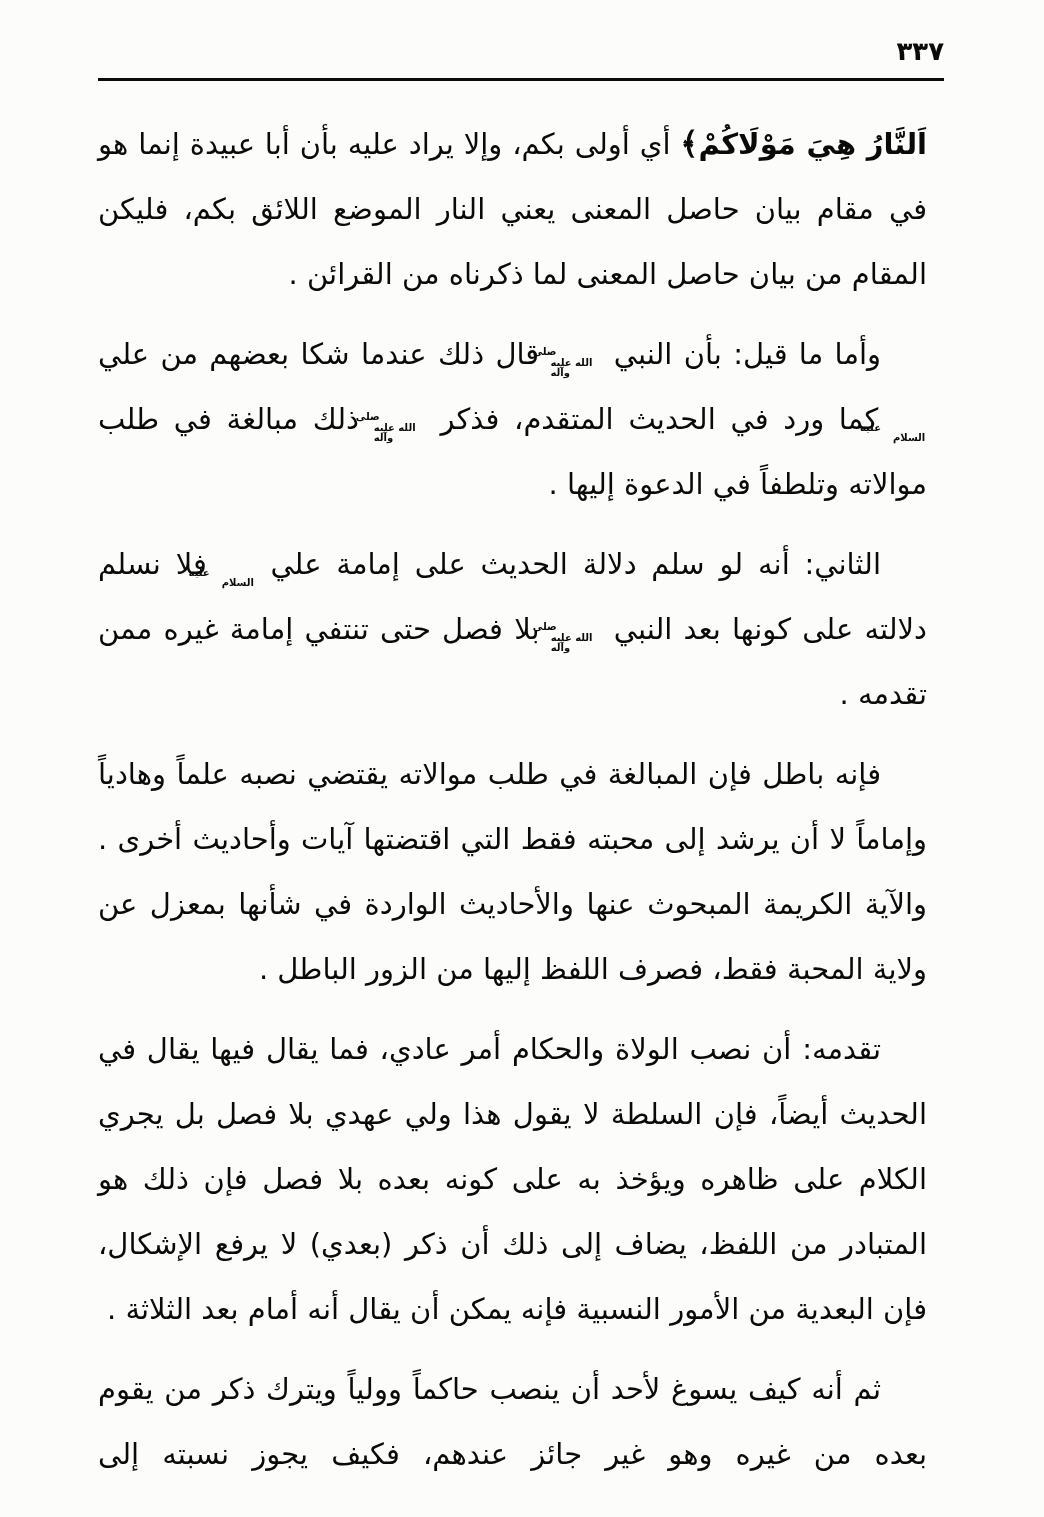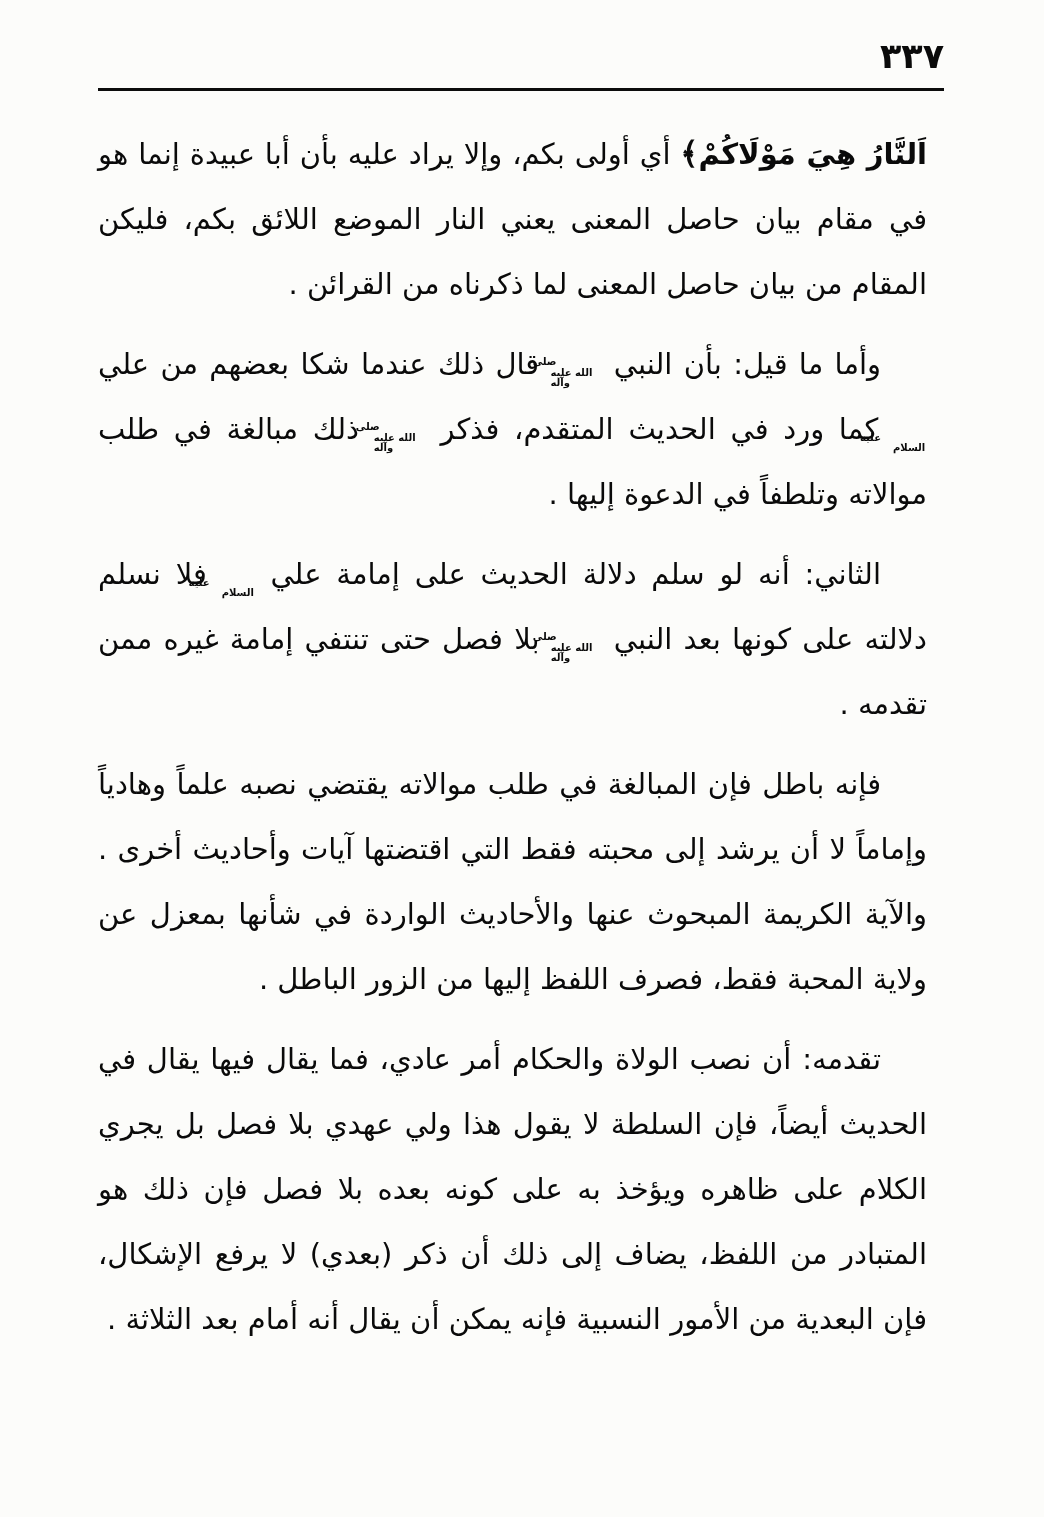--- a/index.html
+++ b/index.html
@@ -22,21 +22,21 @@
     justify-content: space-between;
     align-items: baseline;
     padding-top: 36px;
   }
   .book-title {
     font-size: 26px;
     font-weight: bold;
     letter-spacing: 0.5px;
   }
   .page-number {
-    font-size: 35px;
+    font-size: 26px;
     font-weight: bold;
     letter-spacing: 3px;
   }
   .header-rule {
     margin-top: 12px;
     border: 0;
     border-top: 3px solid #0c0c0c;
     height: 0;
   }
 
@@ -77,16 +77,17 @@
     </header>
 
     <hr class="header-rule">
 
     <main class="page-body">
         <p class="para"><span class="seg-quran">اَلنَّارُ هِيَ مَوْلَاكُمْ</span><span class="seg-ayah-end">﴾</span><span> أي أولى بكم، وإلا يراد عليه بأن أبا عبيدة إنما هو في مقام بيان حاصل المعنى يعني النار الموضع اللائق بكم، فليكن المقام من بيان حاصل المعنى لما ذكرناه من القرائن .</span></p>
         <p class="para indent"><span class="seg-bold">وأما ما قيل</span><span>: بأن النبي </span><span class="stamp stamp-salawat">صلى الله عليه وآله</span><span> قال ذلك عندما شكا بعضهم من علي </span><span class="stamp stamp-alayhissalam">عليه السلام</span><span> كما ورد في الحديث المتقدم، فذكر </span><span class="stamp stamp-salawat">صلى الله عليه وآله</span><span> ذلك مبالغة في طلب موالاته وتلطفاً في الدعوة إليها .</span></p>
         <p class="para indent"><span class="seg-bold">الثاني</span><span>: أنه لو سلم دلالة الحديث على إمامة علي </span><span class="stamp stamp-alayhissalam">عليه السلام</span><span> فلا نسلم دلالته على كونها بعد النبي </span><span class="stamp stamp-salawat">صلى الله عليه وآله</span><span> بلا فصل حتى تنتفي إمامة غيره ممن تقدمه .</span></p>
         <p class="para indent"><span>فإنه باطل فإن المبالغة في طلب موالاته يقتضي نصبه علماً وهادياً وإماماً لا أن يرشد إلى محبته فقط التي اقتضتها آيات وأحاديث أخرى . والآية الكريمة المبحوث عنها والأحاديث الواردة في شأنها بمعزل عن ولاية المحبة فقط، فصرف اللفظ إليها من الزور الباطل .</span></p>
         <p class="para indent"><span class="seg-bold">تقدمه</span><span>: أن نصب الولاة والحكام أمر عادي، فما يقال فيها يقال في الحديث أيضاً، فإن السلطة لا يقول هذا ولي عهدي بلا فصل بل يجري الكلام على ظاهره ويؤخذ به على كونه بعده بلا فصل فإن ذلك هو المتبادر من اللفظ، يضاف إلى ذلك أن ذكر (بعدي) لا يرفع الإشكال، فإن البعدية من الأمور النسبية فإنه يمكن أن يقال أنه أمام بعد الثلاثة .</span></p>
+        <p class="para indent justify-last"><span>ثم أنه كيف يسوغ لأحد أن ينصب حاكماً وولياً ويترك ذكر من يقوم بعده من غيره وهو غير جائز عندهم، فكيف يجوز نسبته إلى</span></p>
       </main>
 
   </div>
 </div>
 
 </body></html>

